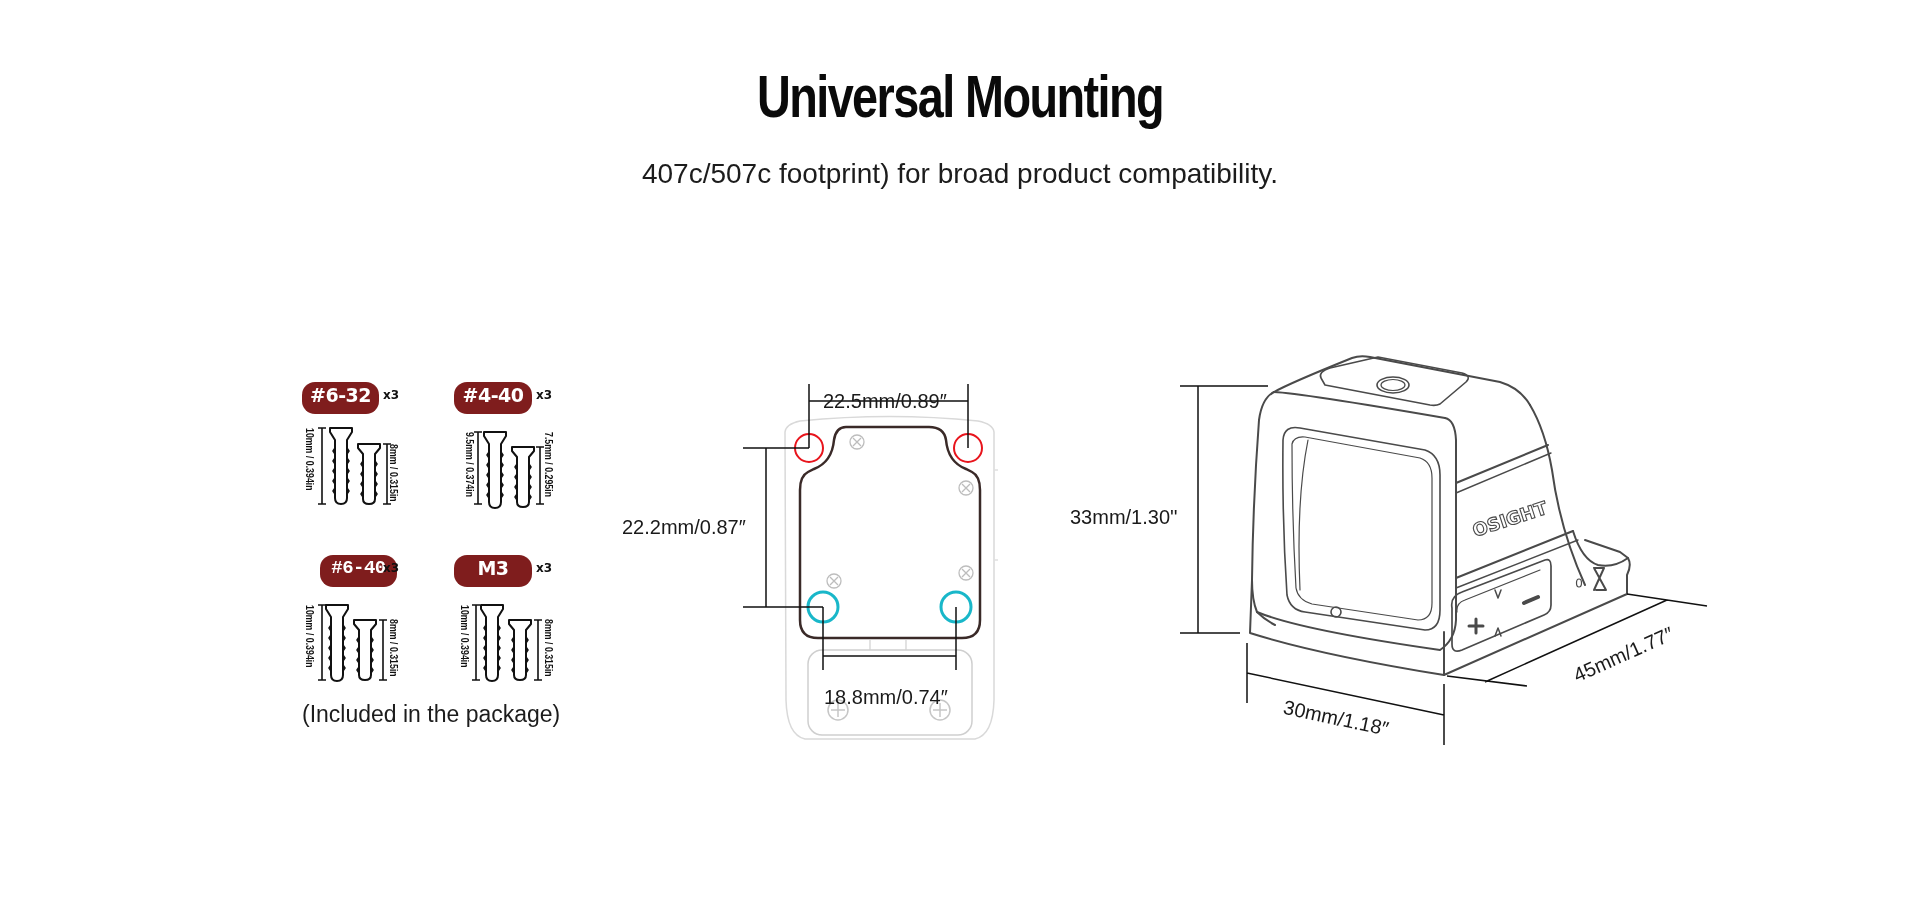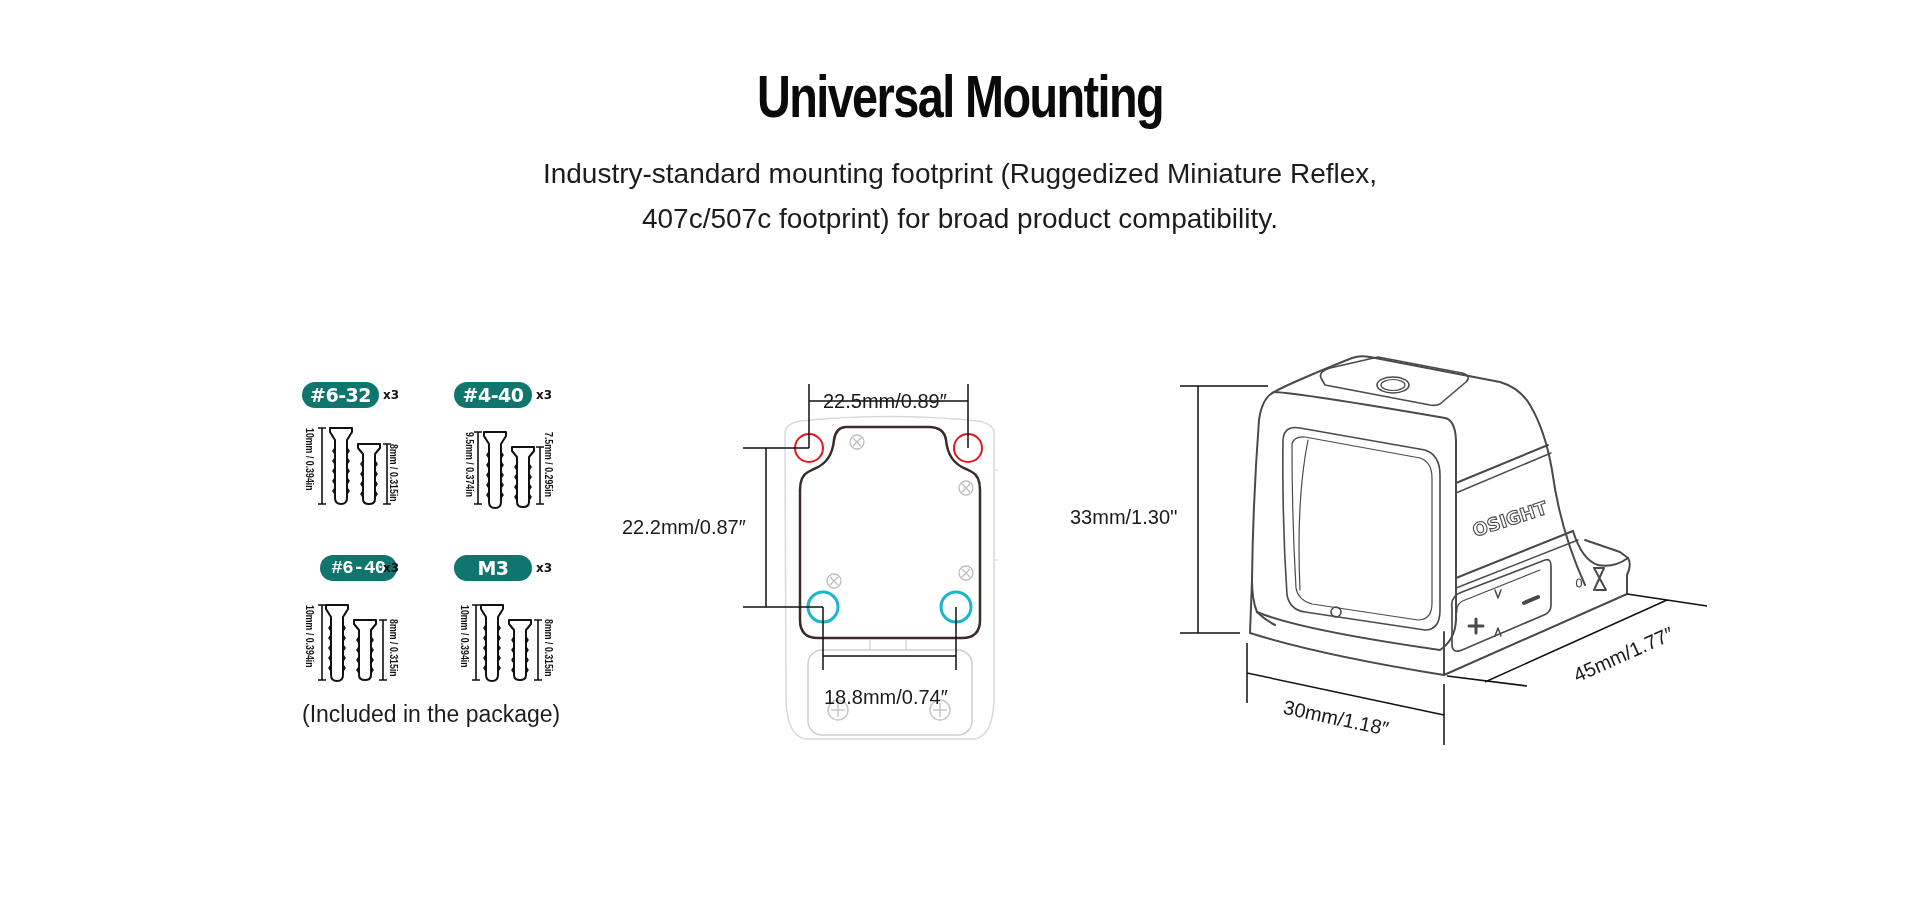--- a/index.html
+++ b/index.html
@@ -8,38 +8,37 @@
   #title {
     position: absolute; left: 0; width: 1920px; top: 62px; text-align: center;
     font-family: "Liberation Sans", sans-serif; font-weight: 700; font-size: 60px;
     letter-spacing: -2px; transform: scaleX(0.78); transform-origin: 960px 0; color: #0a0a0a;
   }
   #subtitle {
     position: absolute; left: 0; width: 1920px; top: 151px; text-align: center;
     font-family: "Liberation Sans", sans-serif; font-size: 28px; line-height: 45px; color: #1c1c1c;
   }
   .badge {
-    position: absolute; height: 26px; border-radius: 13px; background: #0f766e; color: #fff;
+    position: absolute; height: 32px; border-radius: 13px; background: #7f1d1d; color: #fff;
     font-family: "DejaVu Sans", sans-serif; font-weight: 700; font-size: 19px; line-height: 26px;
     text-align: center; letter-spacing: -0.5px;
   }
   .qty { position: absolute; font-family: "DejaVu Sans", sans-serif; font-weight: 700; font-size: 12px; line-height: 26px; color: #111; }
   .rot-label {
     position: absolute; font-family: "Liberation Sans", sans-serif; font-weight: 700; font-size: 11px;
     white-space: nowrap; transform-origin: 0 0; color: #111; transform: rotate(90deg) scaleX(0.8);
   }
   #note { position: absolute; left: 302px; top: 701px; font-size: 23px; color: #1c1c1c; text-align: right; }
   .dim { position: absolute; font-size: 20px; color: #1a1a1a; white-space: nowrap; }
 </style>
 </head>
 <body>
 
 <div id="title">Universal Mounting</div>
 <div id="subtitle">
-  <div>Industry-standard mounting footprint (Ruggedized Miniature Reflex,</div>
   <div>407c/507c footprint) for broad product compatibility.</div>
 </div>
 
 <div>
 
   <div>
     <div class="badge" style="left:302px; top:382px; width:77px;">#6-32</div>
     <div class="qty" style="left:383px; top:382px;">x3</div>
     <div class="rot-label" style="left:316px; top:428px;">10mm / 0.394in</div>
     <div class="rot-label" style="left:400px; top:444px;">8mm / 0.315in</div>

